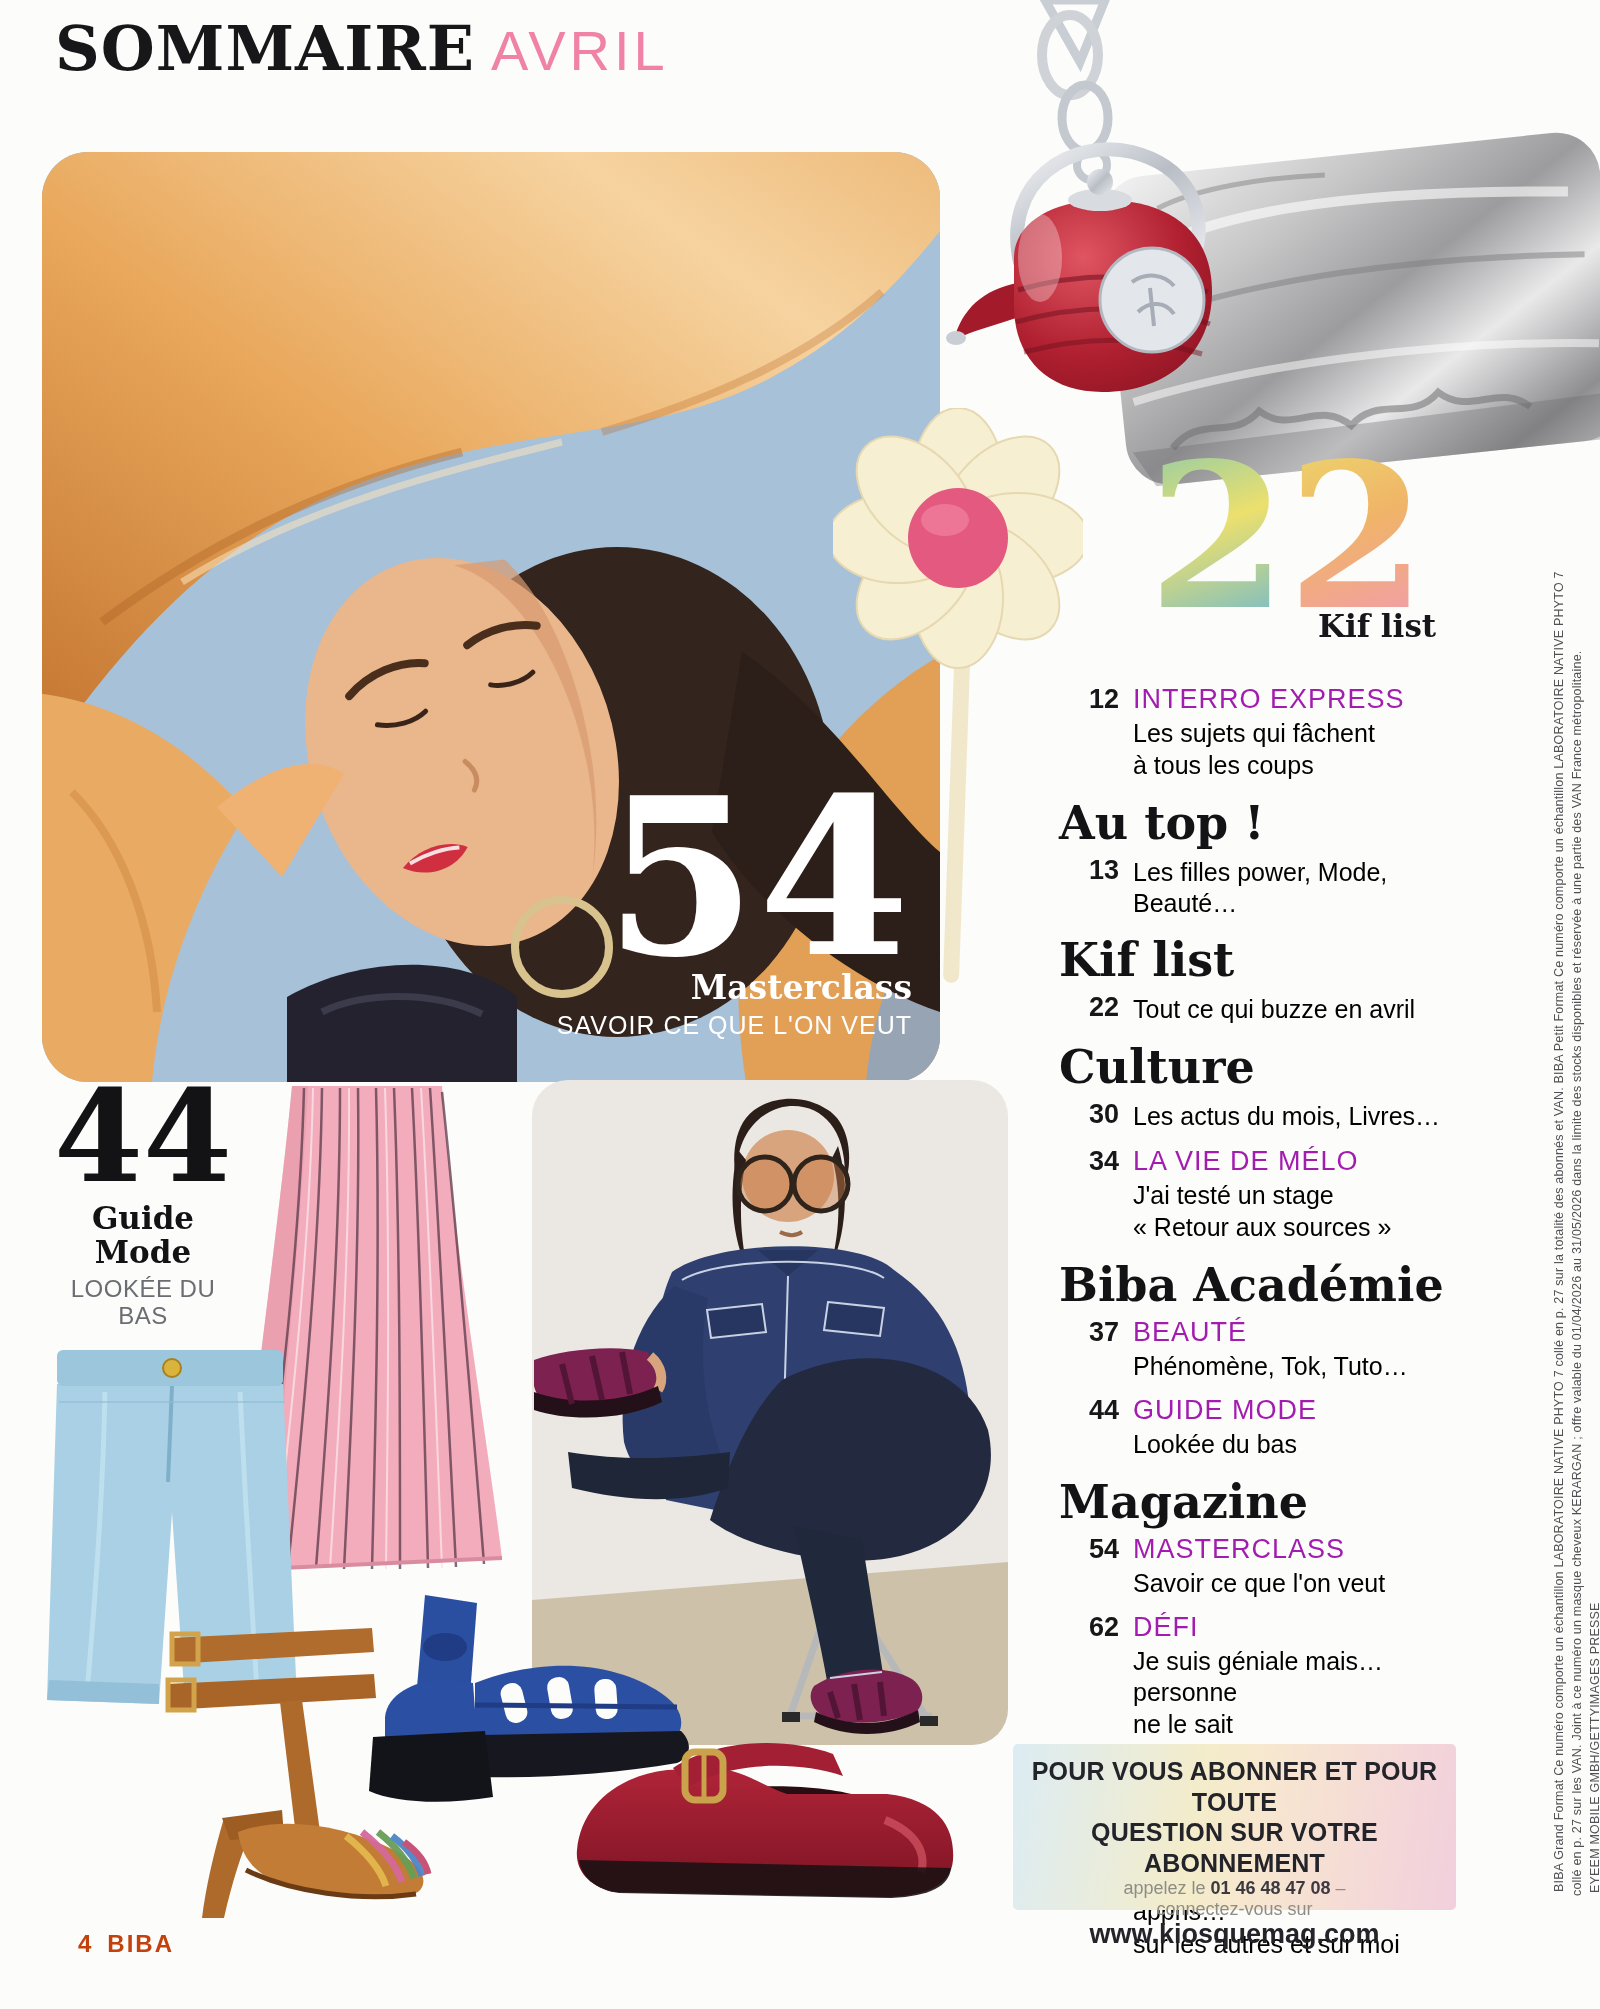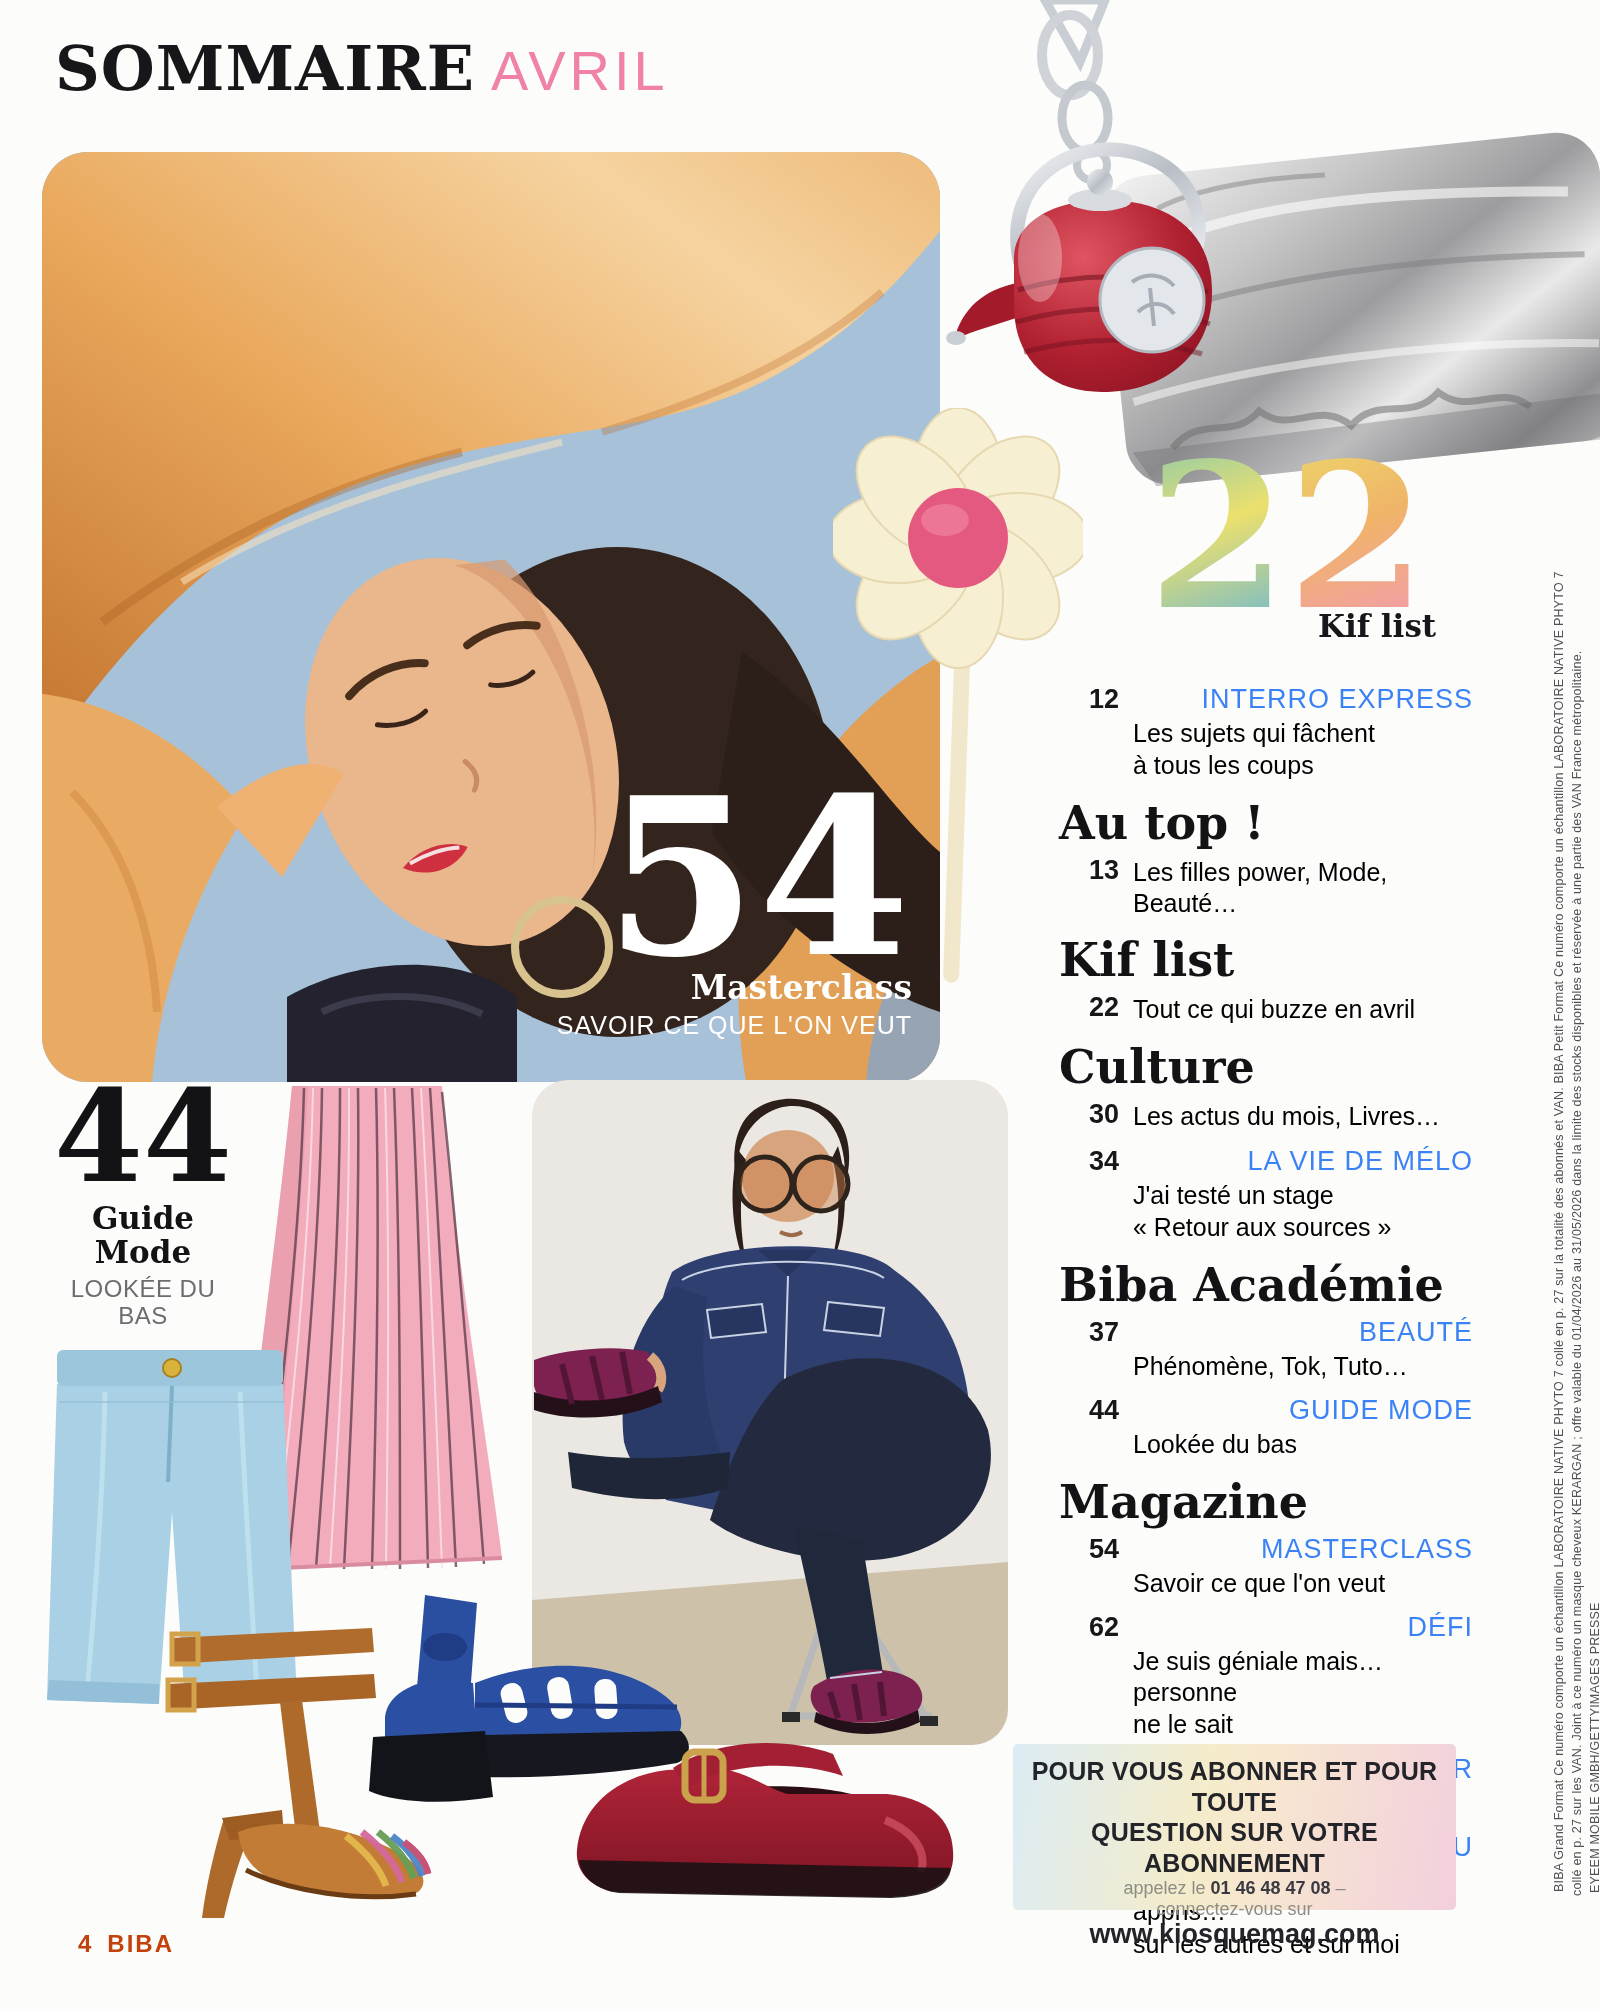--- a/index.html
+++ b/index.html
@@ -1,21 +1,21 @@
 <!DOCTYPE html>
 <html><head>
 <meta charset="utf-8">
 <style>
   html,body{margin:0;padding:0;background:#e8e8e8;}
   .page{position:relative;width:1600px;height:2009px;background:#fcfcfb;overflow:hidden;
         font-family:"Liberation Sans",sans-serif;color:#17171a;}
   .serif{font-family:"DejaVu Serif","Liberation Serif",serif;}
 
   
-  .header{position:absolute;left:55px;top:32px;white-space:nowrap;}
+  .header{position:absolute;left:55px;top:12px;white-space:nowrap;}
   .header .t1{font-family:"DejaVu Serif","Liberation Serif",serif;font-weight:800;font-size:62px;letter-spacing:1px;color:#17171a;}
   .header .t2{font-family:"Liberation Sans",sans-serif;font-weight:300;font-size:56px;letter-spacing:4px;color:#ef82a6;margin-left:16px;}
 
   
   .main-photo{position:absolute;left:42px;top:152px;width:898px;height:930px;border-radius:46px;overflow:hidden;background:#a7c1d9;}
   .photo-caption{position:absolute;right:28px;top:640px;text-align:right;color:#fff;}
   .photo-caption .num{font-family:"DejaVu Serif","Liberation Serif",serif;font-weight:800;font-size:218px;line-height:.78;letter-spacing:2px;}
   .photo-caption .cap1{font-family:"DejaVu Serif","Liberation Serif",serif;font-weight:800;font-size:33px;margin-top:6px;}
   .photo-caption .cap2{font-size:25px;letter-spacing:1px;margin-top:4px;}
 
@@ -33,21 +33,21 @@
   .kif22-label{position:absolute;left:1318px;top:608px;font-family:"DejaVu Serif","Liberation Serif",serif;
       font-weight:800;font-size:31px;color:#17161a;}
 
   
   .toc{position:absolute;left:1061px;top:684px;width:412px;}
   .toc-heading{font-family:"DejaVu Serif","Liberation Serif",serif;font-weight:800;font-size:46px;
       color:#131316;margin:18px 0 8px -2px;letter-spacing:0px;line-height:1.05;}
   .toc-entry{display:flex;margin-bottom:14px;}
   .toc-num{width:58px;text-align:right;margin-right:14px;font-weight:700;font-size:27px;color:#17171a;line-height:1.18;}
   .toc-body{flex:1;}
-  .toc-rubric{font-size:27px;color:#3b82f6;letter-spacing:1px;line-height:1.18;text-align:right;}
+  .toc-rubric{font-size:27px;color:#a21caf;letter-spacing:1px;line-height:1.18;}
   .toc-line{font-size:25px;color:#000000;line-height:1.22;margin-top:2px;}
 
   
   .subbox{position:absolute;left:1013px;top:1744px;width:443px;height:166px;border-radius:5px;text-align:center;
       background:linear-gradient(100deg,#dcecf4 0%,#f4ecca 42%,#f7e7cf 55%,#f2cfdd 100%);padding-top:12px;box-sizing:border-box;}
   .subbox .b{font-weight:800;font-size:25px;color:#23232a;line-height:1.22;letter-spacing:.2px;}
   .subbox .g{font-size:18px;color:#8e8d85;line-height:1.15;}
   .subbox .g b{color:#3a3a40;font-weight:800;}
   .subbox .w{font-weight:800;font-size:27px;color:#23232a;line-height:1.15;}
 

